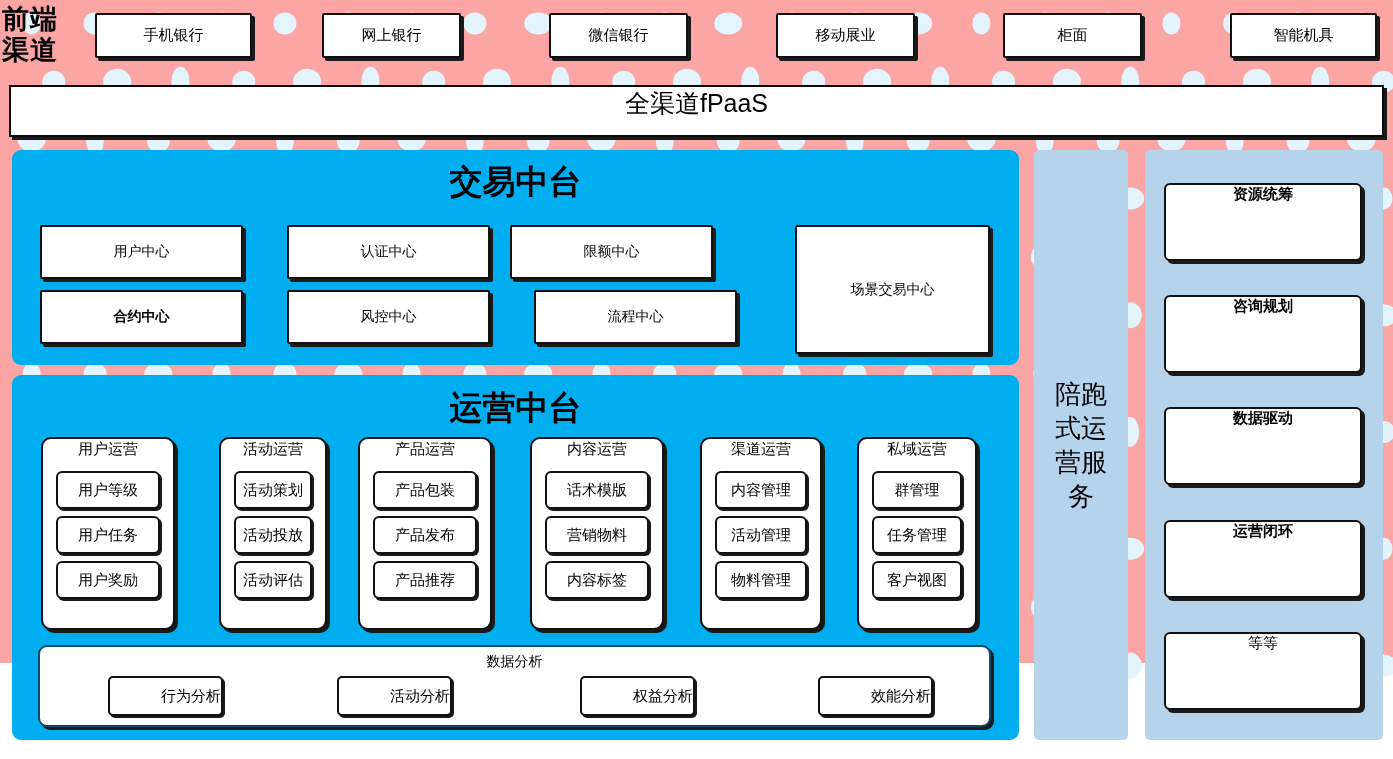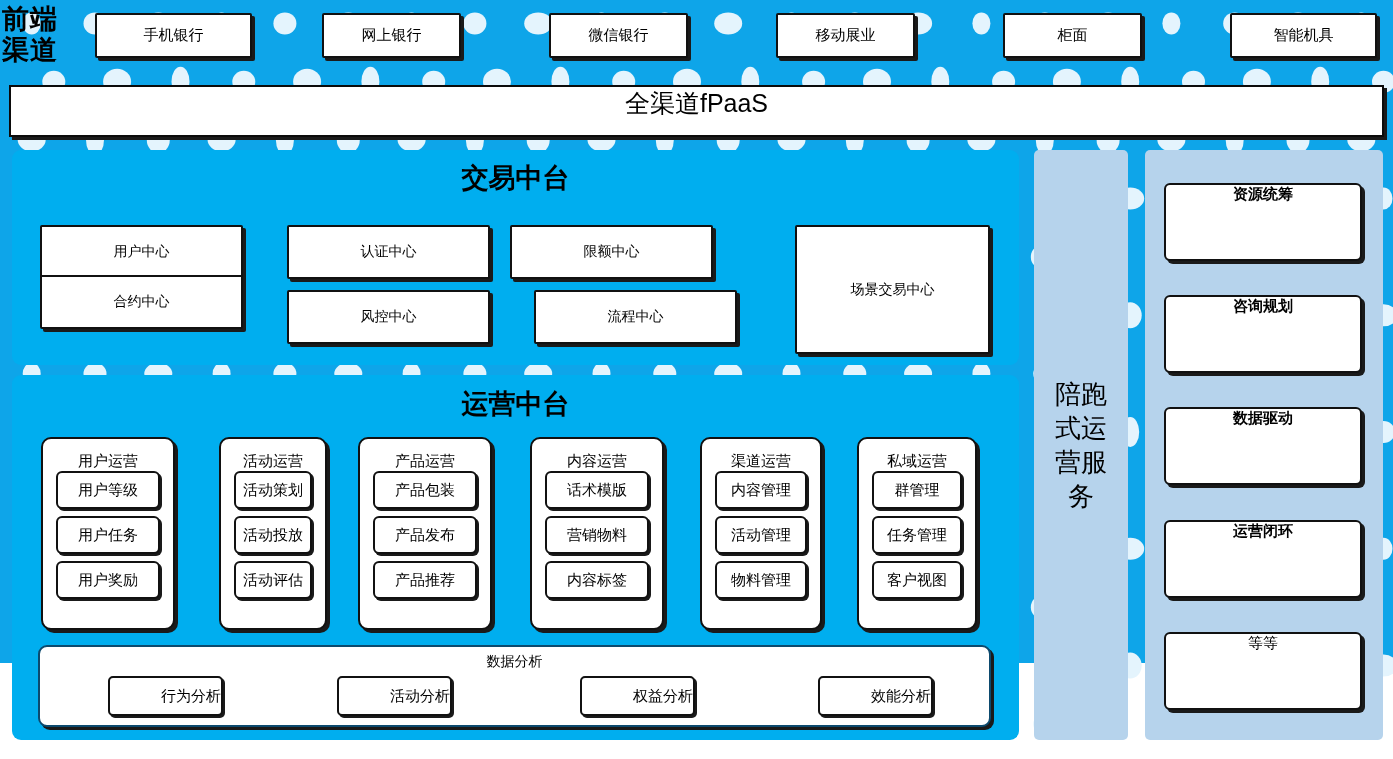--- a/index.html
+++ b/index.html
@@ -9,21 +9,21 @@
     height: 759px;
     overflow: hidden;
     background: #ffffff;
     font-family: "Liberation Sans", "DejaVu Sans", sans-serif;
   }
 
   #stage {
     position: relative;
     width: 1393px;
     height: 663px;
-    background: #0ea5e9;
+    background: #fca5a5;
   }
 
   
   #dots {
     position: absolute;
     inset: 0;
     z-index: 0;
     pointer-events: none;
   }
 
@@ -95,42 +95,42 @@
     background: #00AEEF;
     border-radius: 9px;
     z-index: 1;
   }
 
   .panel-title {
     position: absolute;
     left: 0;
     right: 0;
     text-align: center;
-    font-size: 27px;
+    font-size: 33px;
     font-weight: bold;
     color: #000;
     z-index: 2;
   }
 
   
   .trade-box { height: 54px; font-size: 14px; }
 
   
   .ops-group {
     position: absolute;
     background: #ffffff;
     border: 2px solid #111;
     border-radius: 10px;
     box-shadow: 3px 3px 0 0 #1a1a1a;
     z-index: 3;
   }
 
   .ops-group-title {
     position: absolute;
-    top: 13px;
+    top: 1px;
     left: 0;
     right: 0;
     text-align: center;
     font-size: 15px;
     color: #000;
   }
 
   .ops-item {
     position: absolute;
     background: #ffffff;
@@ -575,21 +575,21 @@
   <div id="trade-items">
       <div class="box sq trade-box" style="left: 40px; top: 225px; width: 203px;">
         <span>用户中心</span>
       </div>
       <div class="box sq trade-box" style="left: 287px; top: 225px; width: 203px;">
         <span>认证中心</span>
       </div>
       <div class="box sq trade-box" style="left: 510px; top: 225px; width: 203px; font-family: Liberation Mono, monospace;">
         <span>限额中心</span>
       </div>
-      <div class="box sq trade-box" style="left: 40px; top: 275px; width: 203px;">
+      <div class="box sq trade-box" style="left: 40px; top: 290px; width: 203px; font-weight: bold;">
         <span>合约中心</span>
       </div>
       <div class="box sq trade-box" style="left: 287px; top: 290px; width: 203px;">
         <span>风控中心</span>
       </div>
       <div class="box sq trade-box" style="left: 534px; top: 290px; width: 203px;">
         <span>流程中心</span>
       </div>
       <div class="box sq" style="left: 795px; top: 225px; width: 195px; height: 129px; font-size: 14px;">
         <span>场景交易中心</span>

